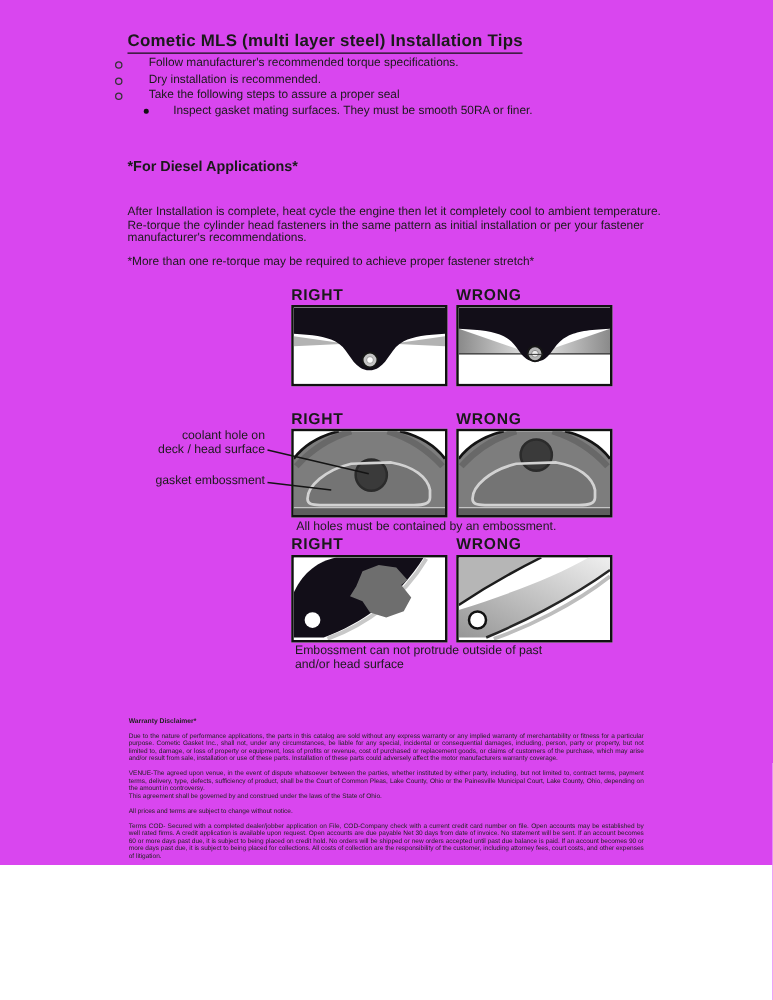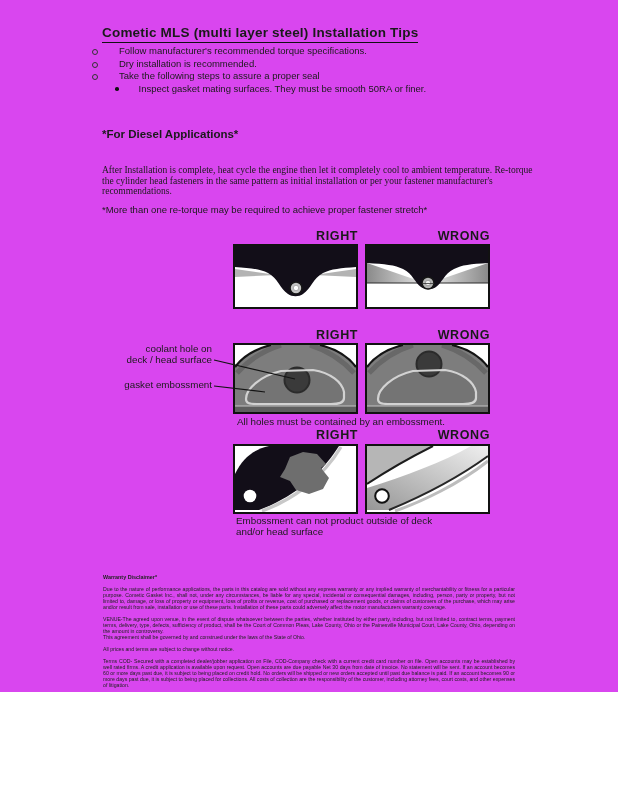--- a/index.html
+++ b/index.html
@@ -11,21 +11,21 @@
 
   .bullets { position:absolute; left:92px; top:45px; font-size:9.5px; line-height:12.6px; width:500px; }
   .b-row { display:flex; align-items:flex-start;gap:16px; }
   .b-icon { width:4px; height:4px; border:1px solid #333; border-radius:50%; margin:4px 5px 0 0; flex:none; }
   .sb-row { margin-left:23px; }
   .sb-icon { width:3.5px; height:3.5px; background:#111; border-radius:50%; margin:4.5px 4px 0 0; flex:none; }
 
   .h2 { position:absolute; left:102px; font-size:11.5px; font-weight:bold; }
   .para { position:absolute; left:102px; width:432px; font-size:9.5px; line-height:10.5px; }
 
-  .rw { position:absolute; width:125px; text-align:right; font-size:12.5px; font-weight:bold; letter-spacing:0.6px; }
+  .rw { position:absolute; width:125px; text-align:left; font-size:12.5px; font-weight:bold; letter-spacing:0.6px; }
   .dbox { position:absolute; width:121px; border:2px solid #111; background:#fff; line-height:0; }
   .cap { position:absolute; font-size:9.8px; line-height:11px; }
   .sidelab { position:absolute; left:95px; width:117px; text-align:right; font-size:9.8px; line-height:10.8px; }
   .leaders { position:absolute; left:0; top:0; pointer-events:none; }
 
   .disclaimer { position:absolute; left:103px; top:574px; width:412px; font-size:5.2px; line-height:6px; text-align:justify; color:#222; }
   .disclaimer .dh { font-weight:bold; font-size:5.4px; margin:0 0 6px 0; text-align:left; }
   .disclaimer p { margin:0 0 6px 0; }
   .disclaimer p.tight { margin-bottom:0; }
 
@@ -51,21 +51,21 @@
       <span class="b-icon"></span>
       <span>Take the following steps to assure a proper seal</span>
     </div>
     <div class="b-row sb-row">
       <span class="sb-icon"></span>
       <span>Inspect gasket mating surfaces.  They must be smooth 50RA or finer.</span>
     </div>
   </div>
 
   <div class="h2" style="top:116px;margin-top:12px;">*For Diesel Applications*</div>
-  <div class="para" style="top:165px;font-family:Liberation Serif, serif;">After Installation is complete, heat cycle the engine then let it completely cool to ambient temperature. Re-torque the cylinder head fasteners in the same pattern as initial installation or per your fastener manufacturer's recommendations.</div>
+  <div class="para" style="top:165px;">After Installation is complete, heat cycle the engine then let it completely cool to ambient temperature. Re-torque the cylinder head fasteners in the same pattern as initial installation or per your fastener manufacturer's recommendations.</div>
   <div class="para" style="top:205px;">*More than one re-torque may be required to achieve proper fastener stretch*</div>
 
   <div class="rw" style="left:233px; top:229px;">RIGHT</div>
   <div class="rw" style="left:365px; top:229px;">WRONG</div>
 
   <div class="dbox" style="left:233px; top:244px;">
     <svg width="121" height="61" viewBox="0 0 121 61">
       <rect x="0" y="0" width="121" height="61" fill="#ffffff"></rect>
       <polygon points="0,23 42,29 0,31" fill="#b3b3b3"></polygon>
       <polygon points="121,23 79,29 121,31" fill="#b3b3b3"></polygon>
@@ -168,21 +168,21 @@
       <rect x="0" y="0" width="121" height="66" fill="#ffffff"></rect>
       <path d="M0,0 H66 C42,12 18,26 0,38 Z" fill="#b6b6b6"></path>
       <path d="M0,38 C18,26 42,12 66,0" stroke="#1c1c1c" stroke-width="2" fill="none"></path>
       <path d="M0,64 L0,42 C38,30 76,16 104,0 L121,0 L121,10 C88,34 46,54 22,64 Z" fill="url(#g3w)"></path>
       <path d="M22,64 C46,54 88,34 121,10" stroke="#262626" stroke-width="2" fill="none"></path>
       <path d="M28,65 C54,56 92,38 121,15" stroke="#bdbdbd" stroke-width="3" fill="none"></path>
       <circle cx="15" cy="50" r="6.8" fill="#ffffff" stroke="#111" stroke-width="2"></circle>
     </svg>
   </div>
 
-  <div class="cap" style="left:236px; top:515px;">Embossment can not product outside of deck</div>
+  <div class="cap" style="left:236px; top:515px;">Embossment can not protrude outside of past</div>
   <div class="cap" style="left:236px; top:526px;">and/or head surface</div>
 
   <svg class="leaders" width="618" height="800" viewBox="0 0 618 800">
     <line x1="214" y1="360" x2="295" y2="379" stroke="#141414" stroke-width="1.2"></line>
     <line x1="214" y1="386" x2="265" y2="392" stroke="#141414" stroke-width="1.2"></line>
   </svg>
 
   <div class="disclaimer">
     <div class="dh">Warranty Disclaimer*</div>
     <p>Due to the nature of performance applications, the parts in this catalog are sold without any express warranty or any implied warranty of merchantability or fitness for a particular purpose.  Cometic Gasket Inc., shall not, under any circumstances, be liable for any special, incidental or consequential damages, including, person, party or property, but not limited to, damage, or loss of property or equipment, loss of profits or revenue, cost of purchased or replacement goods, or claims of customers of the purchase, which may arise and/or result from sale, installation or use of these parts.  Installation of these parts could adversely affect the motor manufacturers warranty coverage.</p>

